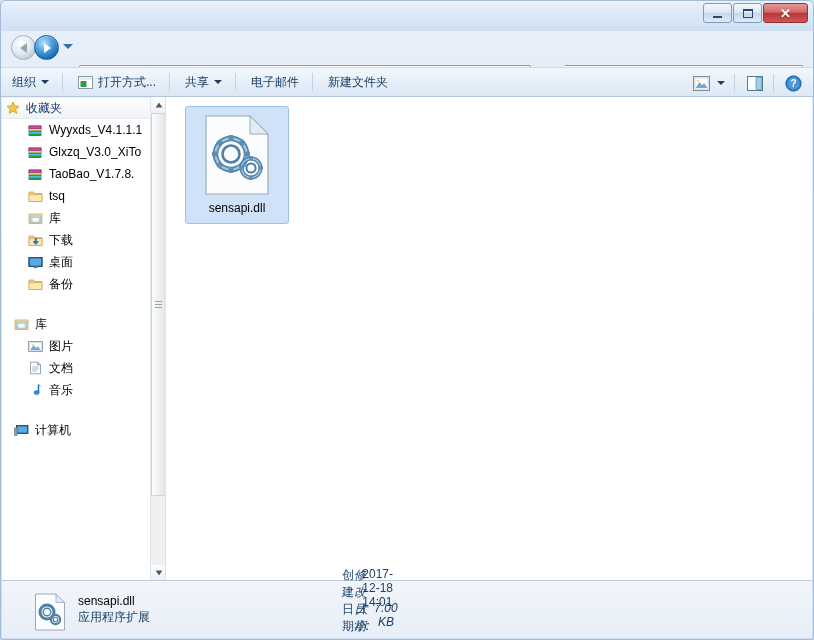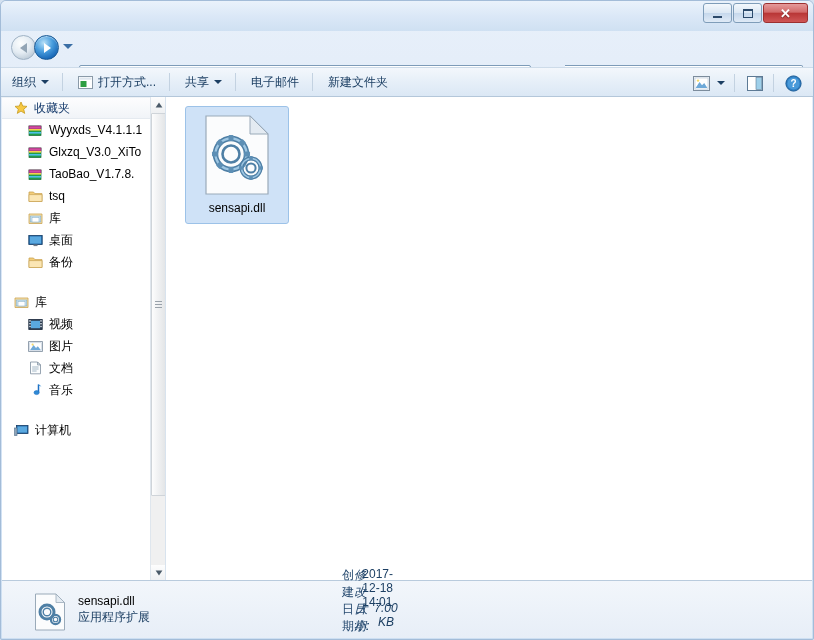--- a/index.html
+++ b/index.html
@@ -112,21 +112,21 @@
   
   #content { position:absolute; left:1px; top:96px; width:810px; height:484px; background:#fff; }
 
   
   #sidebar {
     position:absolute; left:0; top:0; width:164px; height:484px;
     background:#fff; border-right:1px solid #d8e3ee; overflow:hidden;
   }
   #sidebar-inner { position:absolute; left:0; top:0; width:150px; }
   .nav-header {
-    display:flex; align-items:center; height:22px; padding-left:12px;
+    display:flex; align-items:center; height:22px; padding-left:4px;
     background: linear-gradient(to bottom,#fdfdfe 0%,#f1f4f8 100%);
     border-top:1px solid #eef2f6; border-bottom:1px solid #e5eaf0;
     font-size:12px; color:#14396b; font-weight:normal;
   }
   .nav-header .lbl { margin-left:6px; }
   .nav-item {
     display:flex; align-items:center; height:22px; padding-left:26px;
     font-size:12px; color:#000; white-space:nowrap; overflow:hidden;
   }
   .nav-item .lbl { margin-left:6px; }
@@ -367,20 +367,30 @@
           <span style="display:flex;">
             <svg width="15" height="13" viewBox="0 0 15 13">
               <path d="M1 2 L14 2 L14 11.5 L1 11.5 Z" fill="#fbe2a8" stroke="#c9a354" stroke-width="0.8"></path>
               <rect x="2.2" y="4" width="10.6" height="6" fill="#cfe7f5" stroke="#7fa9c4" stroke-width="0.6"></rect>
               <rect x="4" y="5.4" width="7" height="4.6" fill="#ffffff" stroke="#7fa9c4" stroke-width="0.5"></rect>
             </svg>
           </span>
           <span class="lbl">库</span>
         </div>
 
+        <div class="nav-item">
+          <span style="display:flex;">
+            <svg width="15" height="13" viewBox="0 0 15 13">
+              <path d="M1 2 L5.5 2 L6.8 3.6 L14 3.6 L14 11.5 L1 11.5 Z" fill="#f4cd78" stroke="#c9a354" stroke-width="0.8"></path>
+              <path d="M1 4.6 L14 4.6 L14 11.5 L1 11.5 Z" fill="#fbe6b4" stroke="#c9a354" stroke-width="0.7"></path>
+              <path d="M8.4 4.6 L8.4 7.6 L10.4 7.6 L7.8 10.6 L5.2 7.6 L7.2 7.6 L7.2 4.6 Z" fill="#1f7fd4" stroke="#15568f" stroke-width="0.6"></path>
+            </svg>
+          </span>
+          <span class="lbl">下载</span>
+        </div>
 
         <div class="nav-item">
           <span style="display:flex;">
             <svg width="15" height="13" viewBox="0 0 15 13">
               <rect x="0.8" y="1.5" width="13.4" height="9" fill="#1f5f9e" stroke="#123c66" stroke-width="0.8"></rect>
               <rect x="1.8" y="2.4" width="11.4" height="7.2" fill="#5aa9e0"></rect>
               <rect x="5.5" y="10.5" width="4" height="1.6" fill="#6e7a86"></rect>
             </svg>
           </span>
           <span class="lbl">桌面</span>
@@ -404,35 +414,20 @@
             <svg width="15" height="13" viewBox="0 0 15 13">
               <path d="M1 2 L14 2 L14 11.5 L1 11.5 Z" fill="#fbe2a8" stroke="#c9a354" stroke-width="0.8"></path>
               <rect x="2.2" y="4" width="10.6" height="6" fill="#cfe7f5" stroke="#7fa9c4" stroke-width="0.6"></rect>
               <rect x="4" y="5.4" width="7" height="4.6" fill="#ffffff" stroke="#7fa9c4" stroke-width="0.5"></rect>
             </svg>
           </span>
           <span class="lbl">库</span>
         </div>
 
 
-        <div class="nav-item">
-          <span style="display:flex;">
-            <svg width="15" height="13" viewBox="0 0 15 13">
-              <rect x="0.8" y="1.5" width="13.4" height="10" fill="#2b3d52" stroke="#18263a" stroke-width="0.8"></rect>
-              <rect x="3" y="2.8" width="9" height="7.4" fill="#5aa9e0"></rect>
-              <rect x="1.3" y="2.2" width="1.4" height="1.4" fill="#e8eef4"></rect>
-              <rect x="1.3" y="5" width="1.4" height="1.4" fill="#e8eef4"></rect>
-              <rect x="1.3" y="7.8" width="1.4" height="1.4" fill="#e8eef4"></rect>
-              <rect x="12.3" y="2.2" width="1.4" height="1.4" fill="#e8eef4"></rect>
-              <rect x="12.3" y="5" width="1.4" height="1.4" fill="#e8eef4"></rect>
-              <rect x="12.3" y="7.8" width="1.4" height="1.4" fill="#e8eef4"></rect>
-            </svg>
-          </span>
-          <span class="lbl">视频</span>
-        </div>
 
         <div class="nav-item">
           <span style="display:flex;">
             <svg width="15" height="13" viewBox="0 0 15 13">
               <rect x="0.6" y="1.6" width="13.8" height="9.8" fill="#eef3f8" stroke="#7c8c9c" stroke-width="0.8"></rect>
               <rect x="1.8" y="2.8" width="11.4" height="7.4" fill="#ffffff" stroke="#b8c6d4" stroke-width="0.5"></rect>
               <path d="M2.2 10 L5.6 5 L8 8 L9.8 6.2 L12.8 10 Z" fill="#6fa9d8"></path>
               <circle cx="4.6" cy="4.6" r="1.1" fill="#f4d96b"></circle>
             </svg>
           </span>

